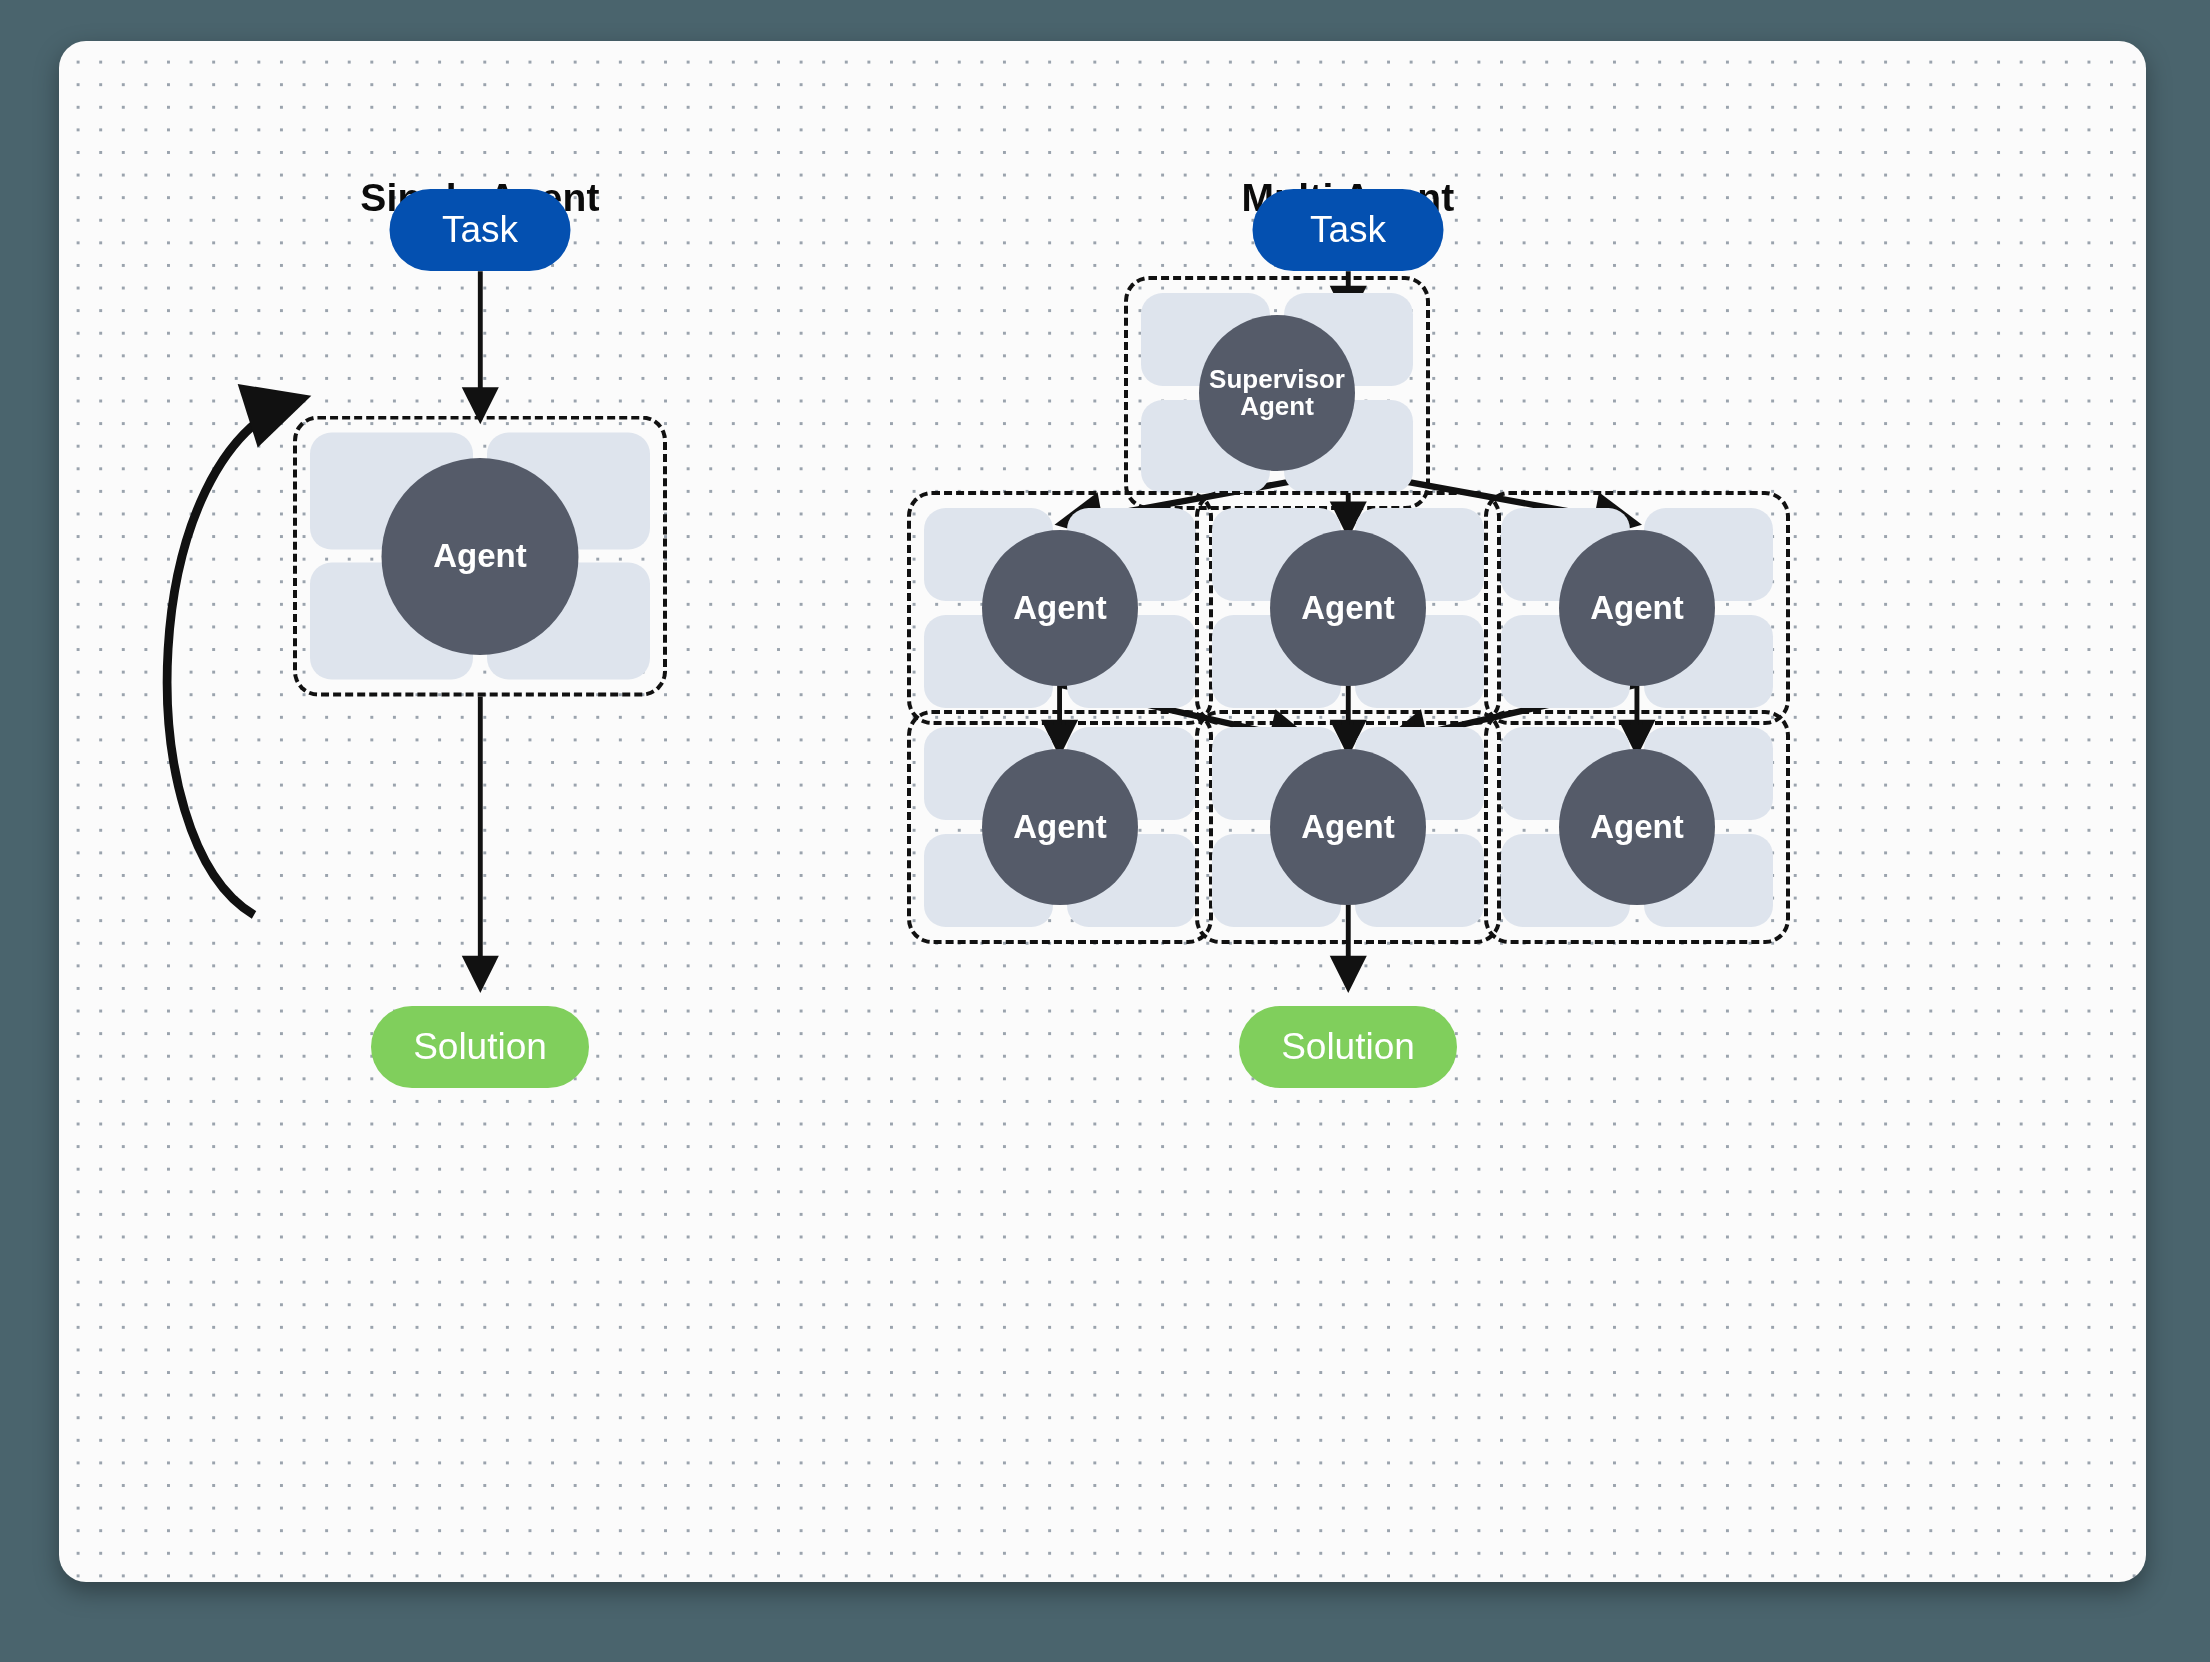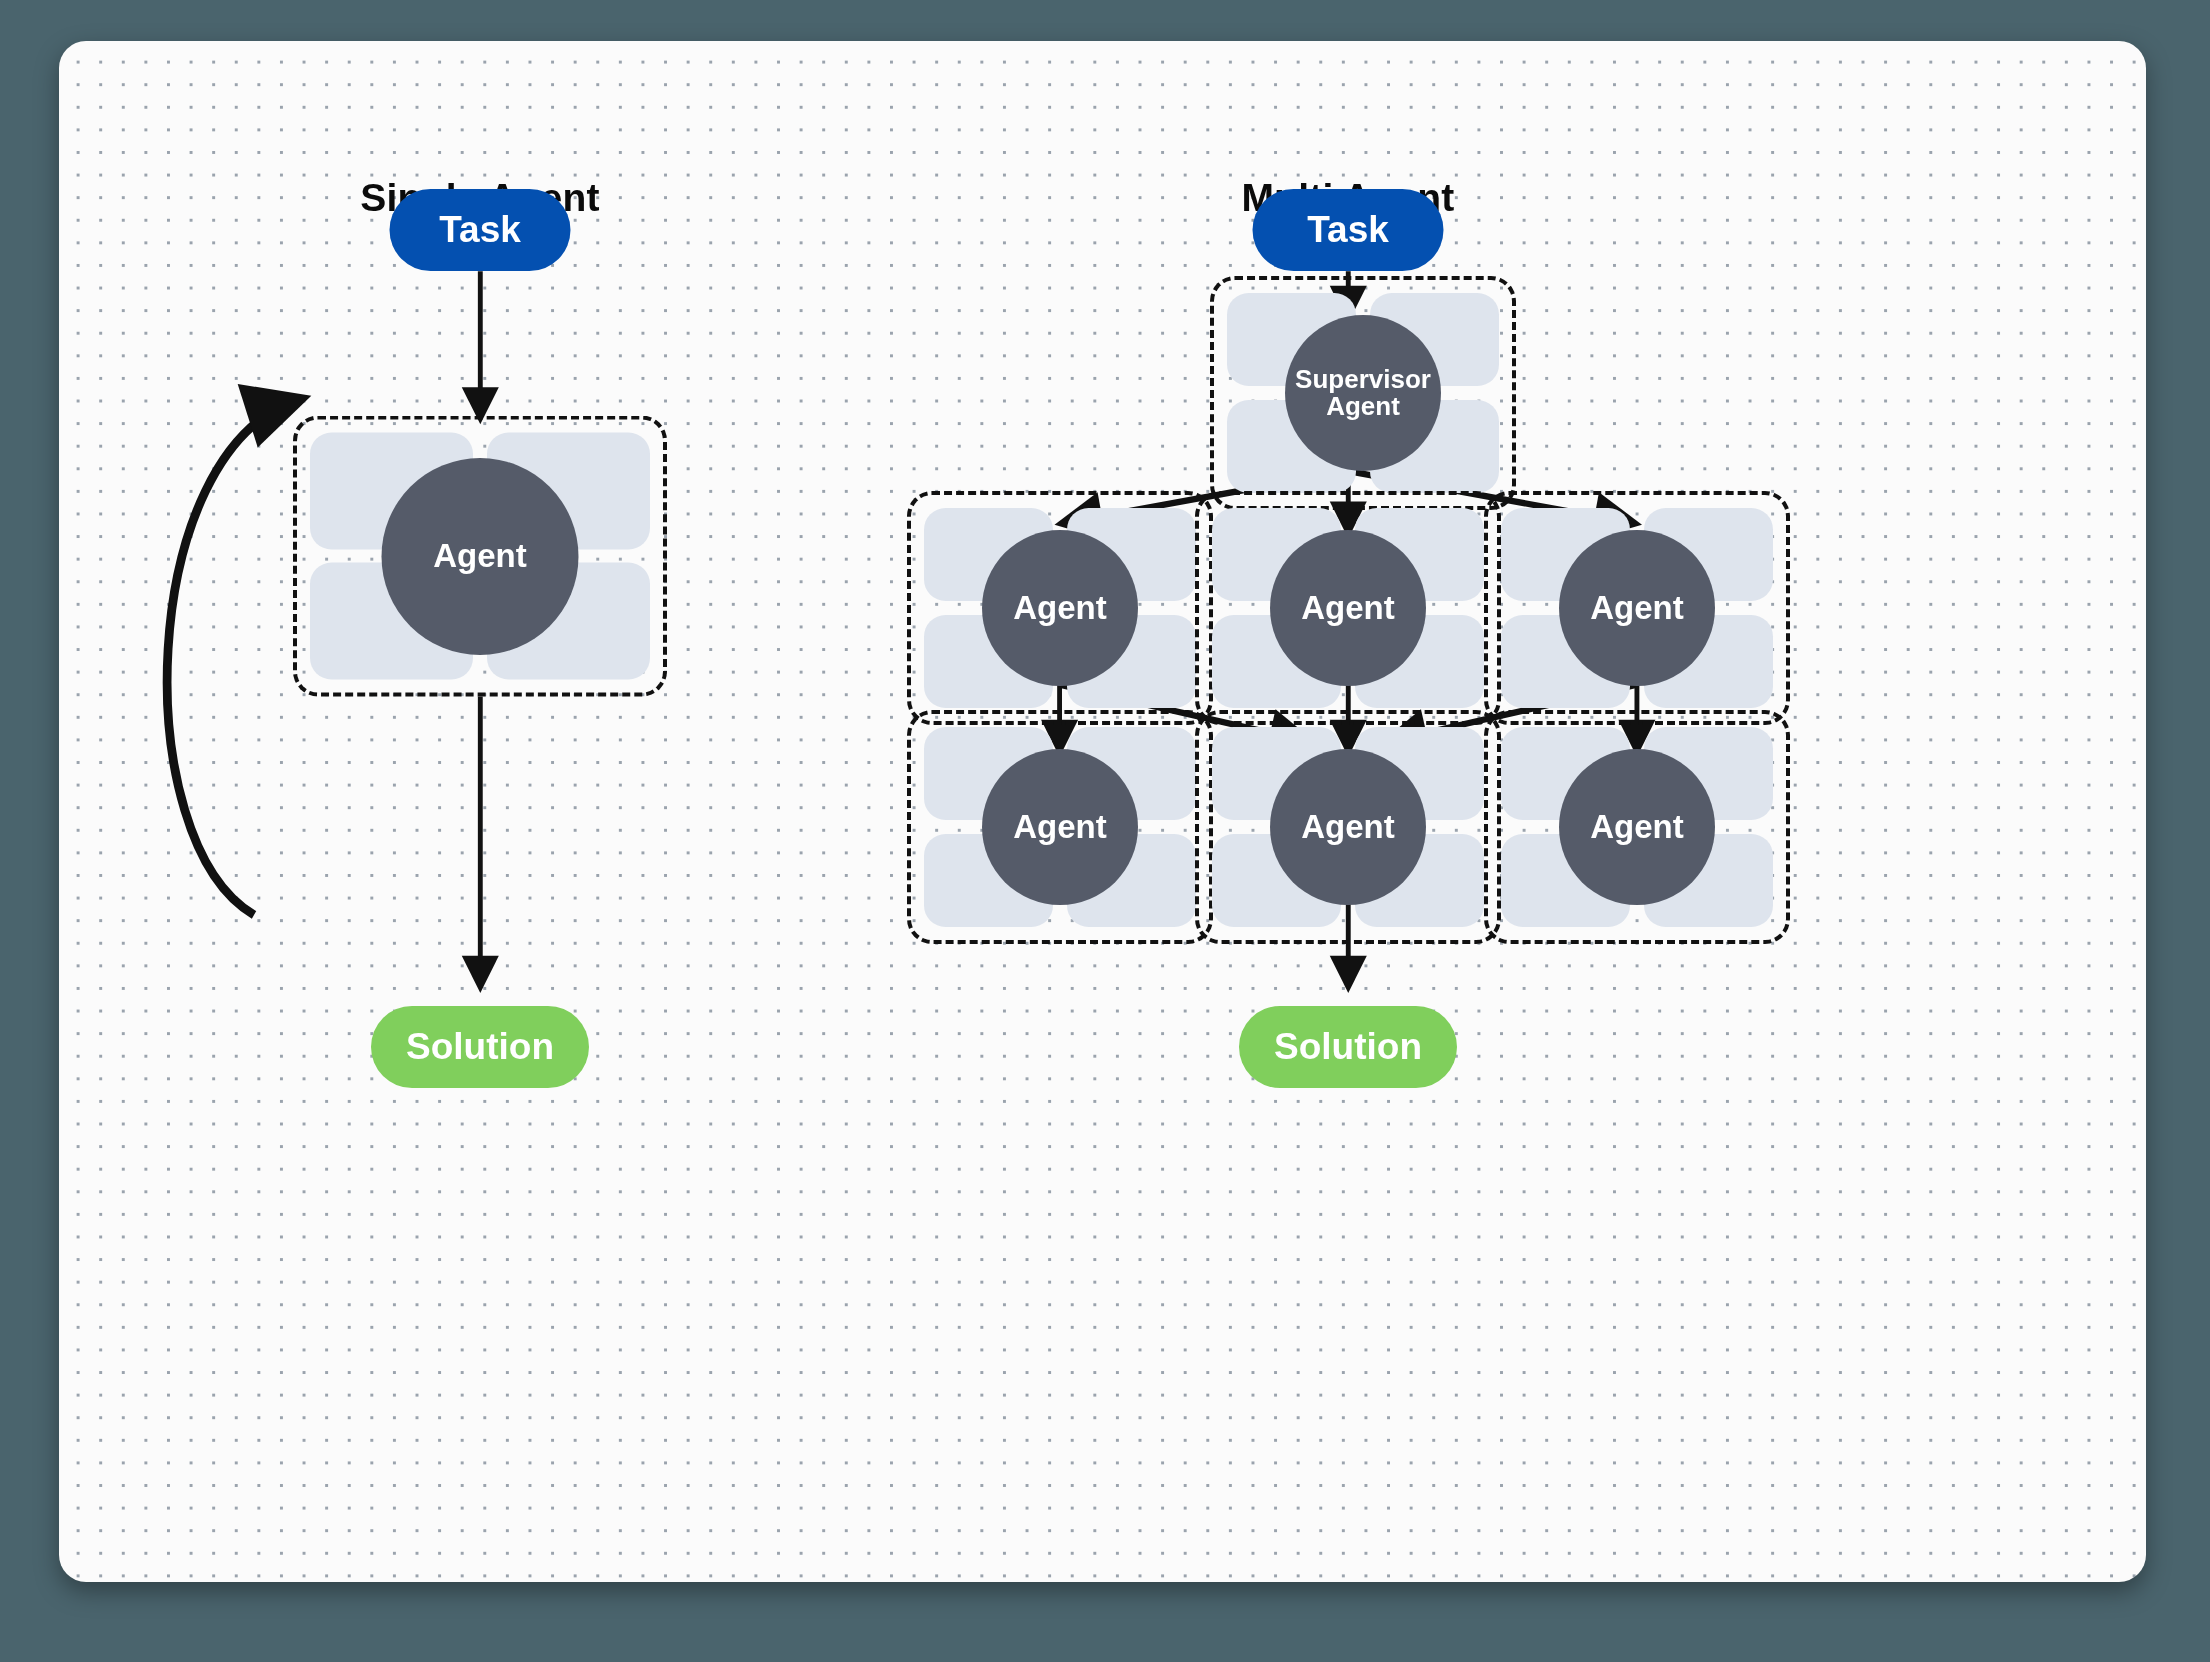--- a/index.html
+++ b/index.html
@@ -29,21 +29,20 @@
     transform:translateX(-50%);
   }
   
   .pill{
     position:absolute;
     display:flex;align-items:center;justify-content:center;
     color:#ffffff;
     border-radius:974px;
     transform:translate(-50%,-50%);
     white-space:nowrap;
-    font-weight:bold;
   }
   .pill.task{background:#0450b0;font-size:37px;}
   .pill.solution{background:#80cf5c;font-size:37px;}
   
   .agent-card{
     position:absolute;
     transform:translate(-50%,-50%);
     border:4.9px dashed #111111;
     border-radius:25px;
     box-sizing:border-box;
@@ -124,21 +123,21 @@
       <i></i>
       <i></i>
     </div>
     <div class="agent-core normal" style="width:197px;height:197px;">Agent</div>
   </div>
 
   <div class="pill solution" style="left:421px;top:1006px;width:218px;height:82px;">Solution</div>
 
   <div class="pill task" style="left:1289px;top:189px;width:191px;height:82px;">Task</div>
 
-  <div class="agent-card" style="left:1304px;top:352px;width:306px;height:234px;">
+  <div class="agent-card" style="left:1218px;top:352px;width:306px;height:234px;">
     <div class="agent-grid">
       <i></i>
       <i></i>
       <i></i>
       <i></i>
     </div>
     <div class="agent-core small" style="width:156px;height:156px;flex-direction:column;">
       <span>Supervisor</span>
       <span>Agent</span>
     </div>

